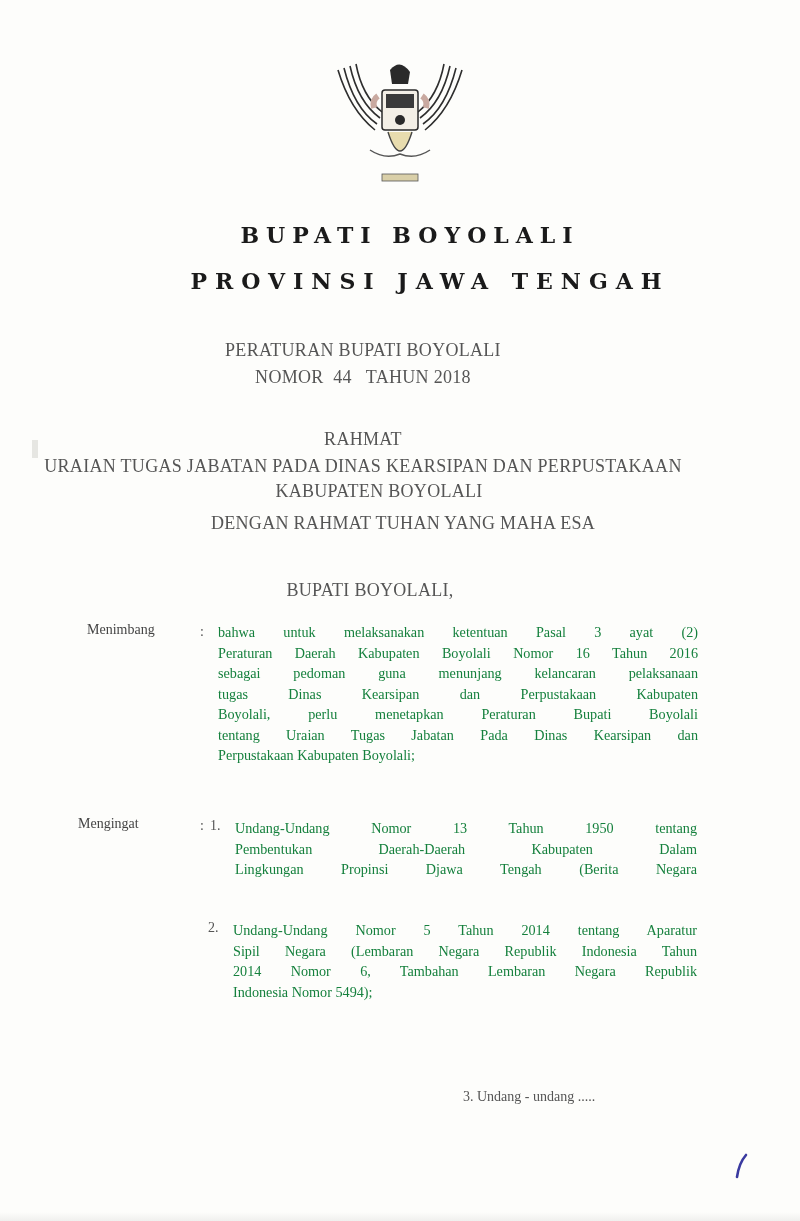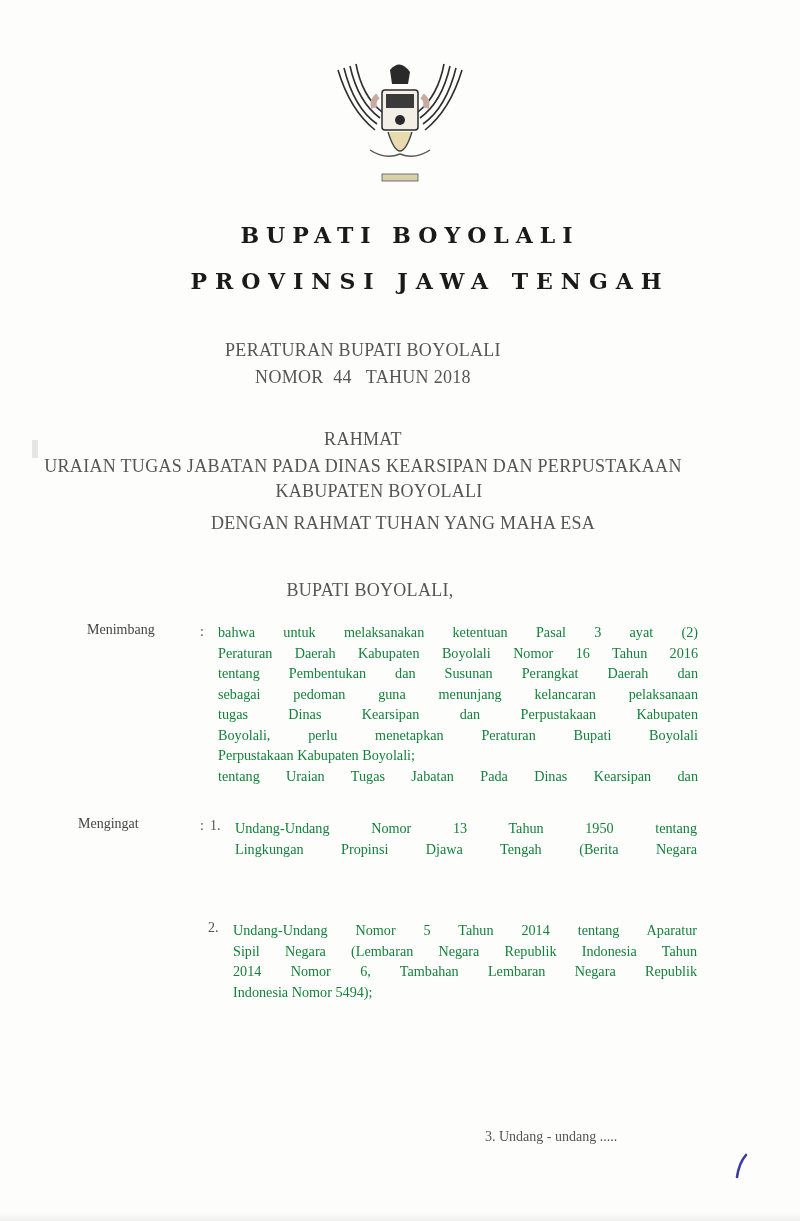--- a/index.html
+++ b/index.html
@@ -26,21 +26,21 @@
   .mark-left { position: absolute; left: 32px; top: 440px; width: 6px; height: 18px; background: #e6e6e2; }
   .label { position: absolute; font-family: "Liberation Serif", serif; font-size: 14px; color: #444; }
   .colon { position: absolute; font-family: "Liberation Serif", serif; font-size: 14px; color: #555; }
   .para {
     position: absolute; font-family: "Liberation Serif", serif; font-size: 14.2px; color: #15803d;
     line-height: 20.5px; text-align: justify;
   }
   .para .ln { display: block; text-align: justify; text-align-last: justify; white-space: nowrap; }
   .para .ln.last { text-align-last: left; }
   .num { position: absolute; font-family: "Liberation Serif", serif; font-size: 14px; color: #555; }
-  .footer-next { position: absolute; left: 485px; top: 1089px; font-family: "Liberation Serif", serif; font-size: 14px; color: #555; margin-top: 40px; }
+  .footer-next { position: absolute; left: 463px; top: 1089px; font-family: "Liberation Serif", serif; font-size: 14px; color: #555; }
   .paraf { position: absolute; left: 733px; top: 1153px; width: 16px; height: 28px; }
   .bottom-edge { position: absolute; left: 0; top: 1212px; width: 800px; height: 9px; background: linear-gradient(#fdfdfb, #f0f0ee); }
 </style>
 </head>
 <body>
 
 <svg class="emblem" viewBox="0 0 140 145">
   <g fill="none" stroke="#2e2e2e" stroke-width="1.6">
     <path d="M8 20 Q20 60 45 80"></path>
     <path d="M14 18 Q24 58 47 74"></path>
@@ -73,34 +73,34 @@
 <div class="center-line" style="top:456px;">URAIAN TUGAS JABATAN PADA DINAS KEARSIPAN DAN PERPUSTAKAAN</div>
 <div class="center-line" style="top:481px;padding-left:16px;">KABUPATEN BOYOLALI</div>
 <div class="center-line" style="top:513px;padding-left:40px;">DENGAN RAHMAT TUHAN YANG MAHA ESA</div>
 <div class="center-line" style="top:580px;padding-left:7px;">BUPATI BOYOLALI,</div>
 
 <div class="label" style="left:80px; top:622px;margin-left:7px;">Menimbang</div>
 <div class="colon" style="left:200px; top:624px;">:</div>
 <div class="para" style="left:218px; top:622px; width:480px;">
   <span class="ln">bahwa untuk melaksanakan ketentuan Pasal 3 ayat (2)</span>
   <span class="ln">Peraturan Daerah Kabupaten Boyolali Nomor 16 Tahun 2016</span>
-  <span class="ln">tentang Pembentukan dan Susunan Perangkat Daerah dan</span>
   <span class="ln">sebagai pedoman guna menunjang kelancaran pelaksanaan</span>
   <span class="ln">tugas Dinas Kearsipan dan Perpustakaan Kabupaten</span>
   <span class="ln">Boyolali, perlu menetapkan Peraturan Bupati Boyolali</span>
+  <span class="ln">tentang Uraian Tugas Jabatan Pada Dinas Kearsipan dan</span>
   <span class="ln last">Perpustakaan Kabupaten Boyolali;</span>
-  <span class="ln">tentang Uraian Tugas Jabatan Pada Dinas Kearsipan dan</span>
 </div>
 
 <div class="label" style="left:78px; top:816px;">Mengingat</div>
 <div class="colon" style="left:200px; top:818px;">:</div>
 
 <div class="num" style="left:210px; top:818px;">1.</div>
 <div class="para" style="left:235px; top:818px; width:462px;">
   <span class="ln">Undang-Undang Nomor 13 Tahun 1950 tentang</span>
+  <span class="ln">Pembentukan Daerah-Daerah Kabupaten Dalam</span>
   <span class="ln">Lingkungan Propinsi Djawa Tengah (Berita Negara</span>
 </div>
 
 <div class="num" style="left:208px; top:920px;">2.</div>
 <div class="para" style="left:233px; top:920px; width:464px;">
   <span class="ln">Undang-Undang Nomor 5 Tahun 2014 tentang Aparatur</span>
   <span class="ln">Sipil Negara (Lembaran Negara Republik Indonesia Tahun</span>
   <span class="ln">2014 Nomor 6, Tambahan Lembaran Negara Republik</span>
   <span class="ln last">Indonesia Nomor 5494);</span>
 </div>

